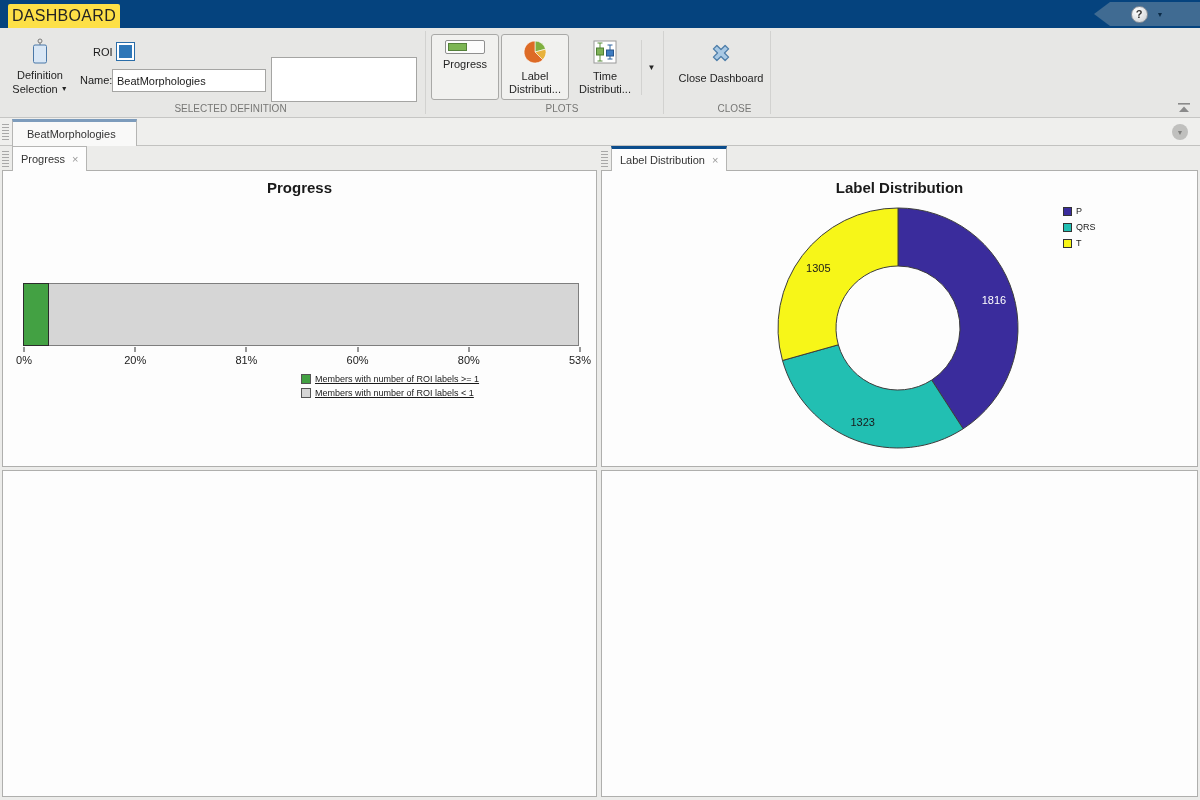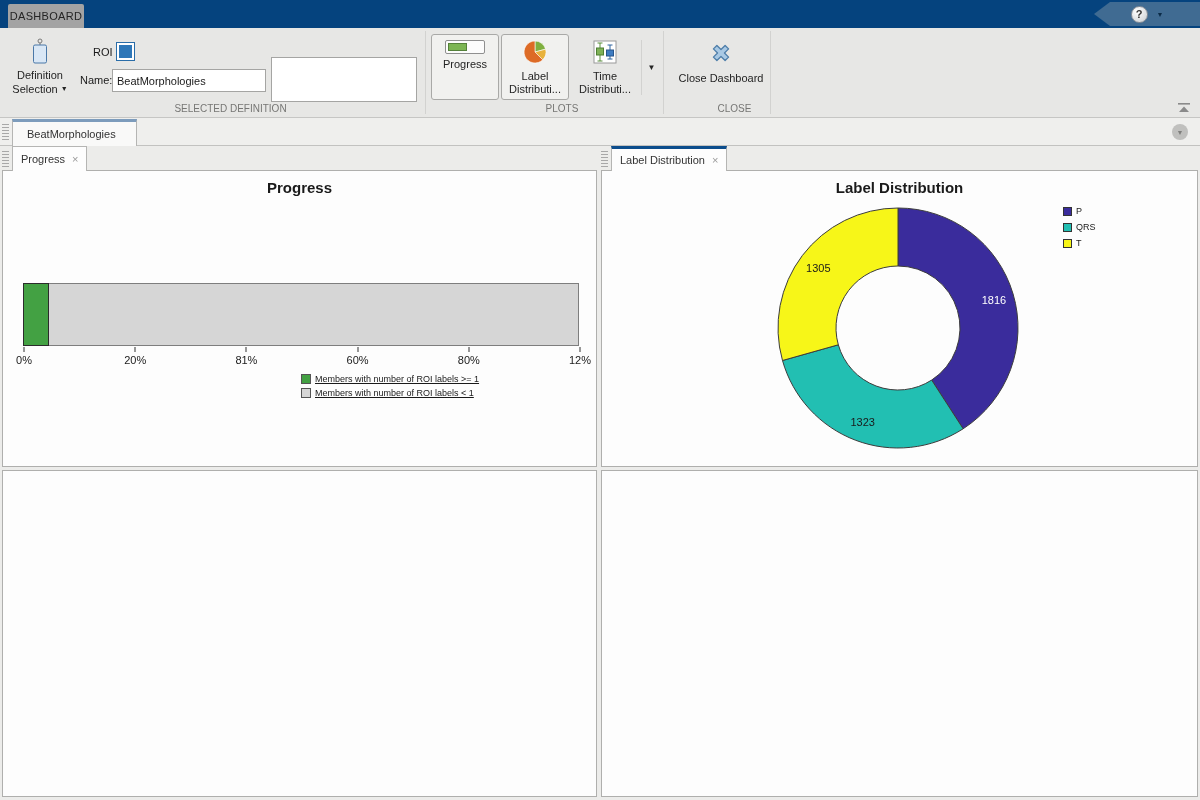--- a/index.html
+++ b/index.html
@@ -1,20 +1,20 @@
 <!DOCTYPE html>
 <html><head>
 <meta charset="utf-8">
 <style>
 *{margin:0;padding:0;box-sizing:border-box;}
 html,body{width:1200px;height:800px;overflow:hidden;font-family:"Liberation Sans",sans-serif;background:#ECECEA;color:#1A1A1A;}
 
 
 #titlebar{position:absolute;left:0;top:0;width:1200px;height:28px;background:#05437E;}
-#dash-tab{position:absolute;left:8px;top:4px;width:76px;height:24px;background:#a3a3a3;border-radius:2px 2px 0 0;display:flex;align-items:center;justify-content:center;font-size:11px;color:#242424;letter-spacing:.3px;cursor:default;}
+#dash-tab{position:absolute;left:8px;top:4px;width:112px;height:24px;background:#fde047;border-radius:2px 2px 0 0;display:flex;align-items:center;justify-content:center;font-size:16px;color:#242424;letter-spacing:.3px;cursor:default;}
 #help-area{position:absolute;right:0;top:2px;width:106px;height:24px;background:#406B92;clip-path:polygon(16px 0,106px 0,106px 24px,16px 24px,0 12px);display:flex;align-items:center;justify-content:center;gap:9px;}
 #help-circle{width:17px;height:17px;border-radius:50%;background:radial-gradient(circle at 35% 30%,#FFFFFF,#C9CDD1);border:1px solid #8B9199;color:#333;font-size:11px;font-weight:bold;display:flex;align-items:center;justify-content:center;line-height:1;}
 #help-caret{color:#0B2B47;font-size:7px;line-height:1;}
 
 
 #ribbon{position:absolute;left:0;top:28px;width:1200px;height:90px;background:#E7E7E5;border-bottom:1px solid #C6C6C4;}
 .rb-divider{position:absolute;top:3px;bottom:3px;width:1px;background:#D2D2D0;}
 .sec-label{position:absolute;bottom:3px;font-size:10px;color:#767674;text-align:center;padding-left:36px;}
 .rb-btn{position:absolute;top:6px;height:66px;border:1px solid transparent;border-radius:3px;background:transparent;display:flex;flex-direction:column;align-items:center;justify-content:flex-start;padding-top:5px;font-size:11px;color:#242424;cursor:pointer;}
 .rb-btn.sel{background:#F1F1EF;border-color:#A9A9A7;}
@@ -218,21 +218,21 @@
         <div class="tick-label" style="left: 0%;">0%</div>
         <div class="tick" style="left: 20%;"></div>
         <div class="tick-label" style="left: 20%;">20%</div>
         <div class="tick" style="left: 40%;"></div>
         <div class="tick-label" style="left: 40%;">81%</div>
         <div class="tick" style="left: 60%;"></div>
         <div class="tick-label" style="left: 60%;">60%</div>
         <div class="tick" style="left: 80%;"></div>
         <div class="tick-label" style="left: 80%;">80%</div>
         <div class="tick" style="left: 100%;"></div>
-        <div class="tick-label" style="left: 100%;">12%</div>
+        <div class="tick-label" style="left: 100%;">53%</div>
       </div>
     <div id="plegend">
         <div class="leg-row">
           <span class="leg-swatch" style="background: rgb(67, 161, 67);"></span>
           <span class="leg-text">Members with number of ROI labels &gt;= 1</span>
         </div>
         <div class="leg-row">
           <span class="leg-swatch" style="background: rgb(214, 214, 214);"></span>
           <span class="leg-text">Members with number of ROI labels &lt; 1</span>
         </div>

